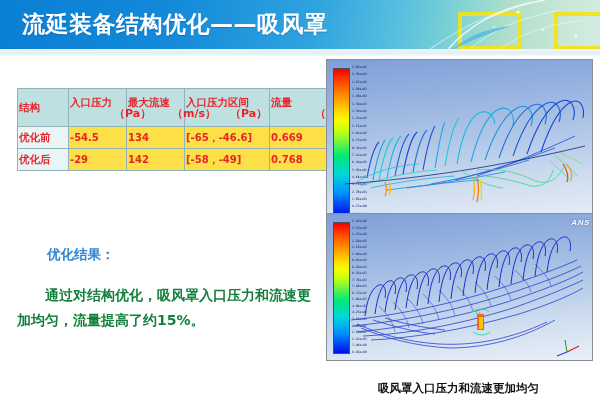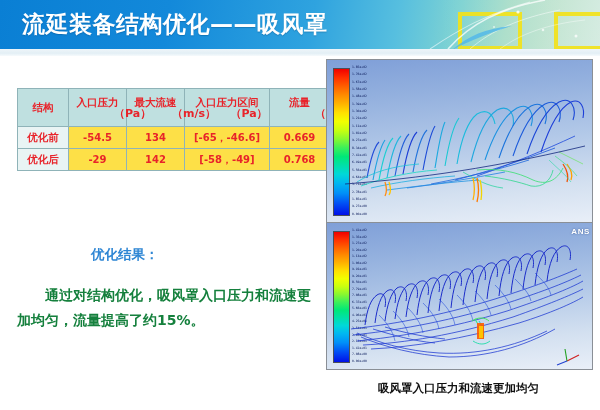--- a/index.html
+++ b/index.html
@@ -62,21 +62,21 @@
     top: 88px;
     width: 297px;
   }
   table.data {
     border-collapse: collapse;
     width: 297px;
     table-layout: fixed;
   }
   table.data th, table.data td {
     border: 1px solid #8fb3b8;
-    text-align: center;
+    text-align: left;
     vertical-align: middle;
     color: #e8232a;
     font-family: "DejaVu Sans", "Liberation Sans", sans-serif;
     margin-left: 36px;
   }
   table.data th {
     background: #bfe0e0;
     font-size: 10.5px;
     font-weight: bold;
     line-height: 12px;
@@ -110,21 +110,20 @@
   
   .concl-label {
     position: absolute;
     left: 47px;
     top: 246px;
     font-size: 13.5px;
     font-weight: bold;
     color: #2e86d4;
     font-family: "DejaVu Sans", "Liberation Sans", sans-serif;
     white-space: nowrap;
-    margin-left: 44px;
   }
   .concl-body {
     position: absolute;
     left: 17px;
     top: 283px;
     width: 305px;
     font-size: 14px;
     font-weight: bold;
     line-height: 25px;
     color: #15803d;
@@ -133,21 +132,21 @@
   }
 
   
   .fig {
     position: absolute;
     border: 1px solid #8a8f96;
     overflow: hidden;
     background: linear-gradient(175deg, #7f9fd8 0%, #93b0de 22%, #b3c9e8 52%, #d3e0f0 78%, #e9eff8 100%);
   }
   .fig-top    { left: 326px; top: 59px;  width: 265px; height: 163px; }
-  .fig-bottom { left: 326px; top: 222px; width: 265px; height: 146px; }
+  .fig-bottom { left: 326px; top: 213px; width: 265px; height: 146px; font-style: italic; }
 
   
   .cbar {
     position: absolute;
     left: 6px;
     width: 15px;
     background: linear-gradient(180deg,
       #f00000 0%,  #ff3000 6%,  #ff6000 12%, #ff8c00 18%,
       #ffb400 24%, #ffe000 30%, #f2ff00 36%, #c8ff10 42%,
       #88f830 48%, #3cf05a 54%, #00e878 60%, #00e0a8 66%,

